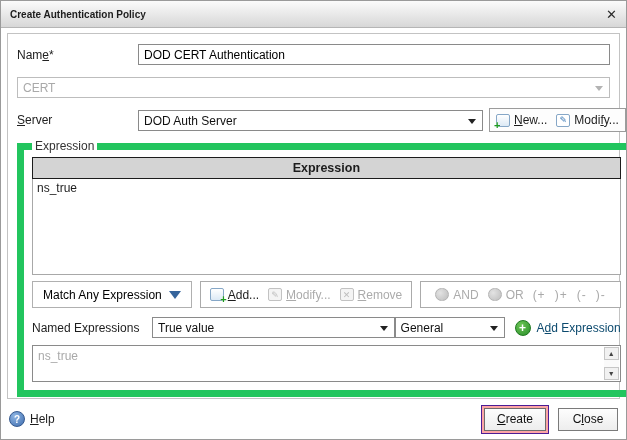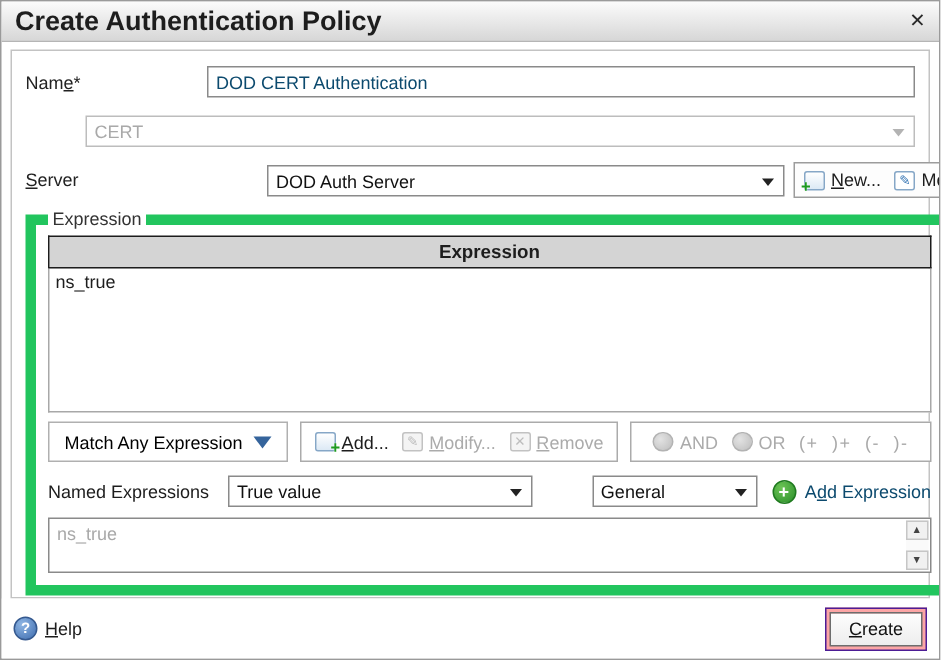--- a/index.html
+++ b/index.html
@@ -5,35 +5,35 @@
   * { box-sizing: border-box; }
   html,body { margin:0; padding:0; background:#e9e9e9; }
   body { font-family:"Liberation Sans","DejaVu Sans",sans-serif; font-size:12px; color:#1d1d1d; }
 
   .dialog { position:relative; width:627px; height:440px; background:#fff;
             border:1px solid #9a9a9a; overflow:hidden; }
 
   
   .titlebar { height:27px; display:flex; align-items:center; padding:0 9px;
               background:linear-gradient(#fbfbfb,#d7d7d7); border-bottom:1px solid #b5b5b5; }
-  .titlebar .title { font-weight:bold; font-size:18px; }
+  .titlebar .title { font-weight:bold; font-size:10px; }
   .titlebar .close { margin-left:auto; font-weight:bold; font-size:13px; color:#2a2a2a; cursor:pointer; }
 
   
   .content { position:absolute; left:6px; right:6px; top:32px; bottom:40px;
              border:1px solid #c3c3c3; background:#fff; padding:10px 9px 0 9px; }
 
   .row { display:flex; align-items:center; }
   .lbl { flex:0 0 121px; color:#222; }
   u { text-decoration:underline; }
 
-  .txt { flex:1; height:21px; border:1px solid #8a8a8a; padding:2px 5px; font:inherit; color:#0c4a6e; background:#fff; }
+  .txt { flex:1; height:21px; border:1px solid #8a8a8a; padding:2px 5px; font:inherit; color:#000000; background:#fff; }
 
   .combo { position:relative; height:21px; border:1px solid #8a8a8a; background:#fff;
-           padding:3px 20px 2px 5px; color:#111; overflow:hidden; white-space:nowrap;margin-left:40px; }
+           padding:3px 20px 2px 5px; color:#111; overflow:hidden; white-space:nowrap; }
   .combo .arrow { position:absolute; right:6px; top:8px; width:0; height:0;
                   border-left:4px solid transparent; border-right:4px solid transparent;
                   border-top:5px solid #222; }
   .combo.disabled { border-color:#bdbdbd; color:#a9a9a9; }
   .combo.disabled .arrow { border-top-color:#b3b3b3; }
 
   
   .btn-group { margin-left:6px; border:1px solid #9c9c9c; height:24px; display:flex;
                align-items:center; padding:0 6px; gap:9px; background:#fdfdfd; }
   .mini-btn { display:flex; align-items:center; gap:4px; cursor:pointer; color:#1d1d1d; white-space:nowrap; }
@@ -230,16 +230,17 @@
 
   <div class="footer">
     <span class="help">
       <span class="help-icon">?</span>
       <span><span></span><u>H</u><span>elp</span></span>
     </span>
     <span class="buttons">
       <span class="btn-default-wrap">
         <button class="btn"><span></span><u>C</u><span>reate</span></button>
       </span>
+      <button class="btn"><span>C</span><u>l</u><span>ose</span></button>
     </span>
   </div>
 
 </div>
 
 </body></html>

